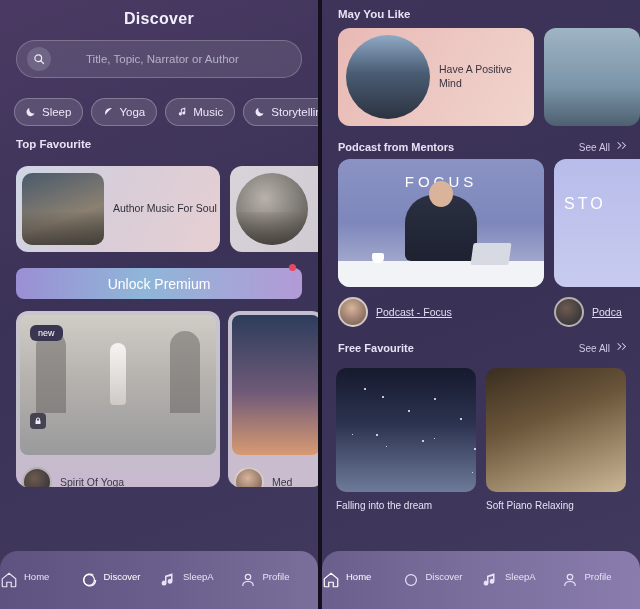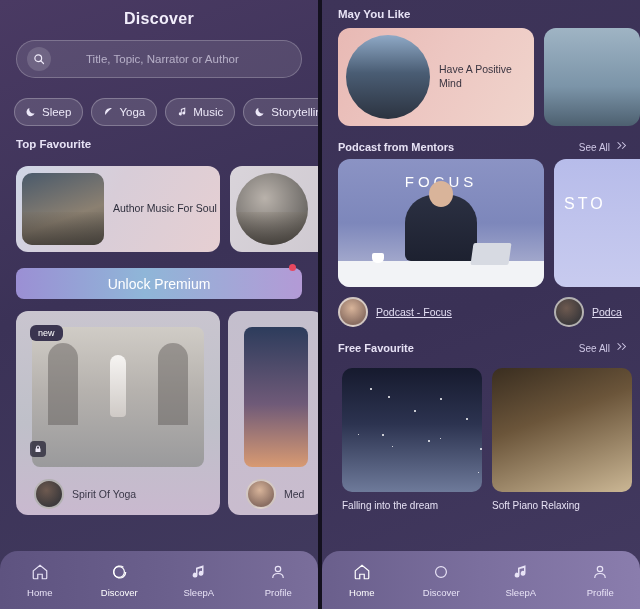--- a/index.html
+++ b/index.html
@@ -82,23 +82,23 @@
     display: flex; align-items: center; justify-content: center;
     color: #ffffff; font-size: 14px; position: relative;
   }
   .premium-dot {
     position: absolute; right: 6px; top: -4px;
     width: 7px; height: 7px; border-radius: 50%; background: #e8475f;
   }
 
   .big-row { display: flex; gap: 8px; padding: 12px 0 0 16px; }
   .big-card {
-    width: 204px; height: 204px; border-radius: 12px; flex: none;
+    width: 204px; height: 176px; border-radius: 12px; flex: none;
     background: linear-gradient(180deg,#c9c5cf 0%, #bfc0c9 55%, #c9b9cf 100%);
-    position: relative; overflow: hidden; padding: 16px;
+    position: relative; overflow: hidden; padding: 4px;
   }
   .big-card .photo {
     width: 100%; height: 140px; border-radius: 8px;
     background: linear-gradient(180deg,#d0ccc6 0%, #b6b2ae 45%, #9a9a9c 100%);
     position: relative; overflow: hidden;
   }
   .arch {
     position: absolute; top: 16px; width: 30px; height: 82px;
     border-radius: 15px 15px 0 0; background: rgba(90,86,84,0.45);
   }
@@ -135,21 +135,21 @@
   }
 
   
   .nav {
     position: absolute; left: 0; bottom: 0; width: 100%; height: 58px;
     background: linear-gradient(90deg,#5e5380 0%, #6a5f8c 50%, #7a6e9b 100%);
     border-radius: 18px 18px 0 0;
     display: flex; align-items: center;
   }
   .nav-item {
-    flex: 1; display: flex; flex-direction: column; align-items: center;
+    flex: 1; display: flex; flex-direction: row; 
     gap: 6px; color: #e8e3f6; font-size: 9.5px;
   }
   .nav-item.active { color: #ffffff; }
   .nav-icon { width: 18px; height: 18px; display: block; }
 
   
   .r-section-title {
     color: #e7e2f5; font-size: 11.5px; font-weight: 700;
     padding: 8px 0 0 16px;
   }
@@ -216,21 +216,21 @@
   .mentor-card.second .mentor-photo {
     background: linear-gradient(180deg,#b7bcea 0%, #c8cbef 100%);
   }
   .sto-word {
     position: absolute; top: 36px; left: 10px;
     color: #ffffff; font-size: 16px; letter-spacing: 3px;
   }
   .mentor-foot { display: flex; align-items: center; gap: 8px; padding-top: 10px; }
   .mentor-name { color: #e2ddf2; font-size: 10.5px; text-decoration: underline; }
 
-  .free-row { display: flex; gap: 10px; padding: 8px 0 0 20px; }
+  .free-row { display: flex; gap: 10px; padding: 8px 0 0 0; justify-content: center; }
   .free-card { width: 140px; flex: none; }
   .free-photo {
     width: 100%; height: 124px; border-radius: 10px; overflow: hidden;
     background: linear-gradient(180deg,#161a2e 0%, #2c3350 45%, #6e7a9a 100%);
     position: relative;
   }
   .free-photo.piano {
     background: linear-gradient(160deg,#3a2e20 0%, #6b553a 40%, #cbb795 100%);
   }
   .stars:before, .stars:after {

